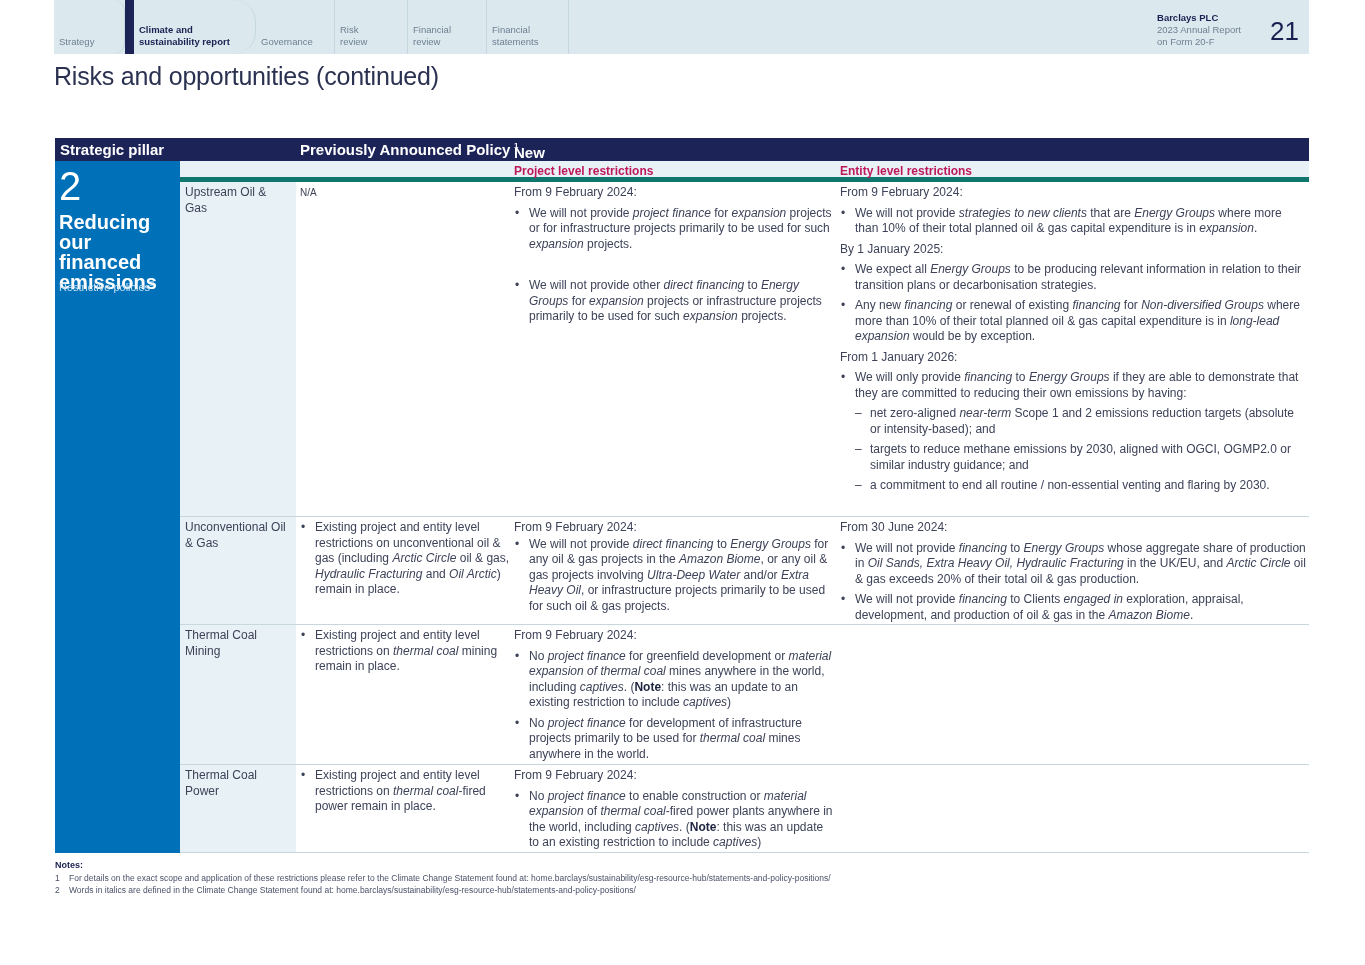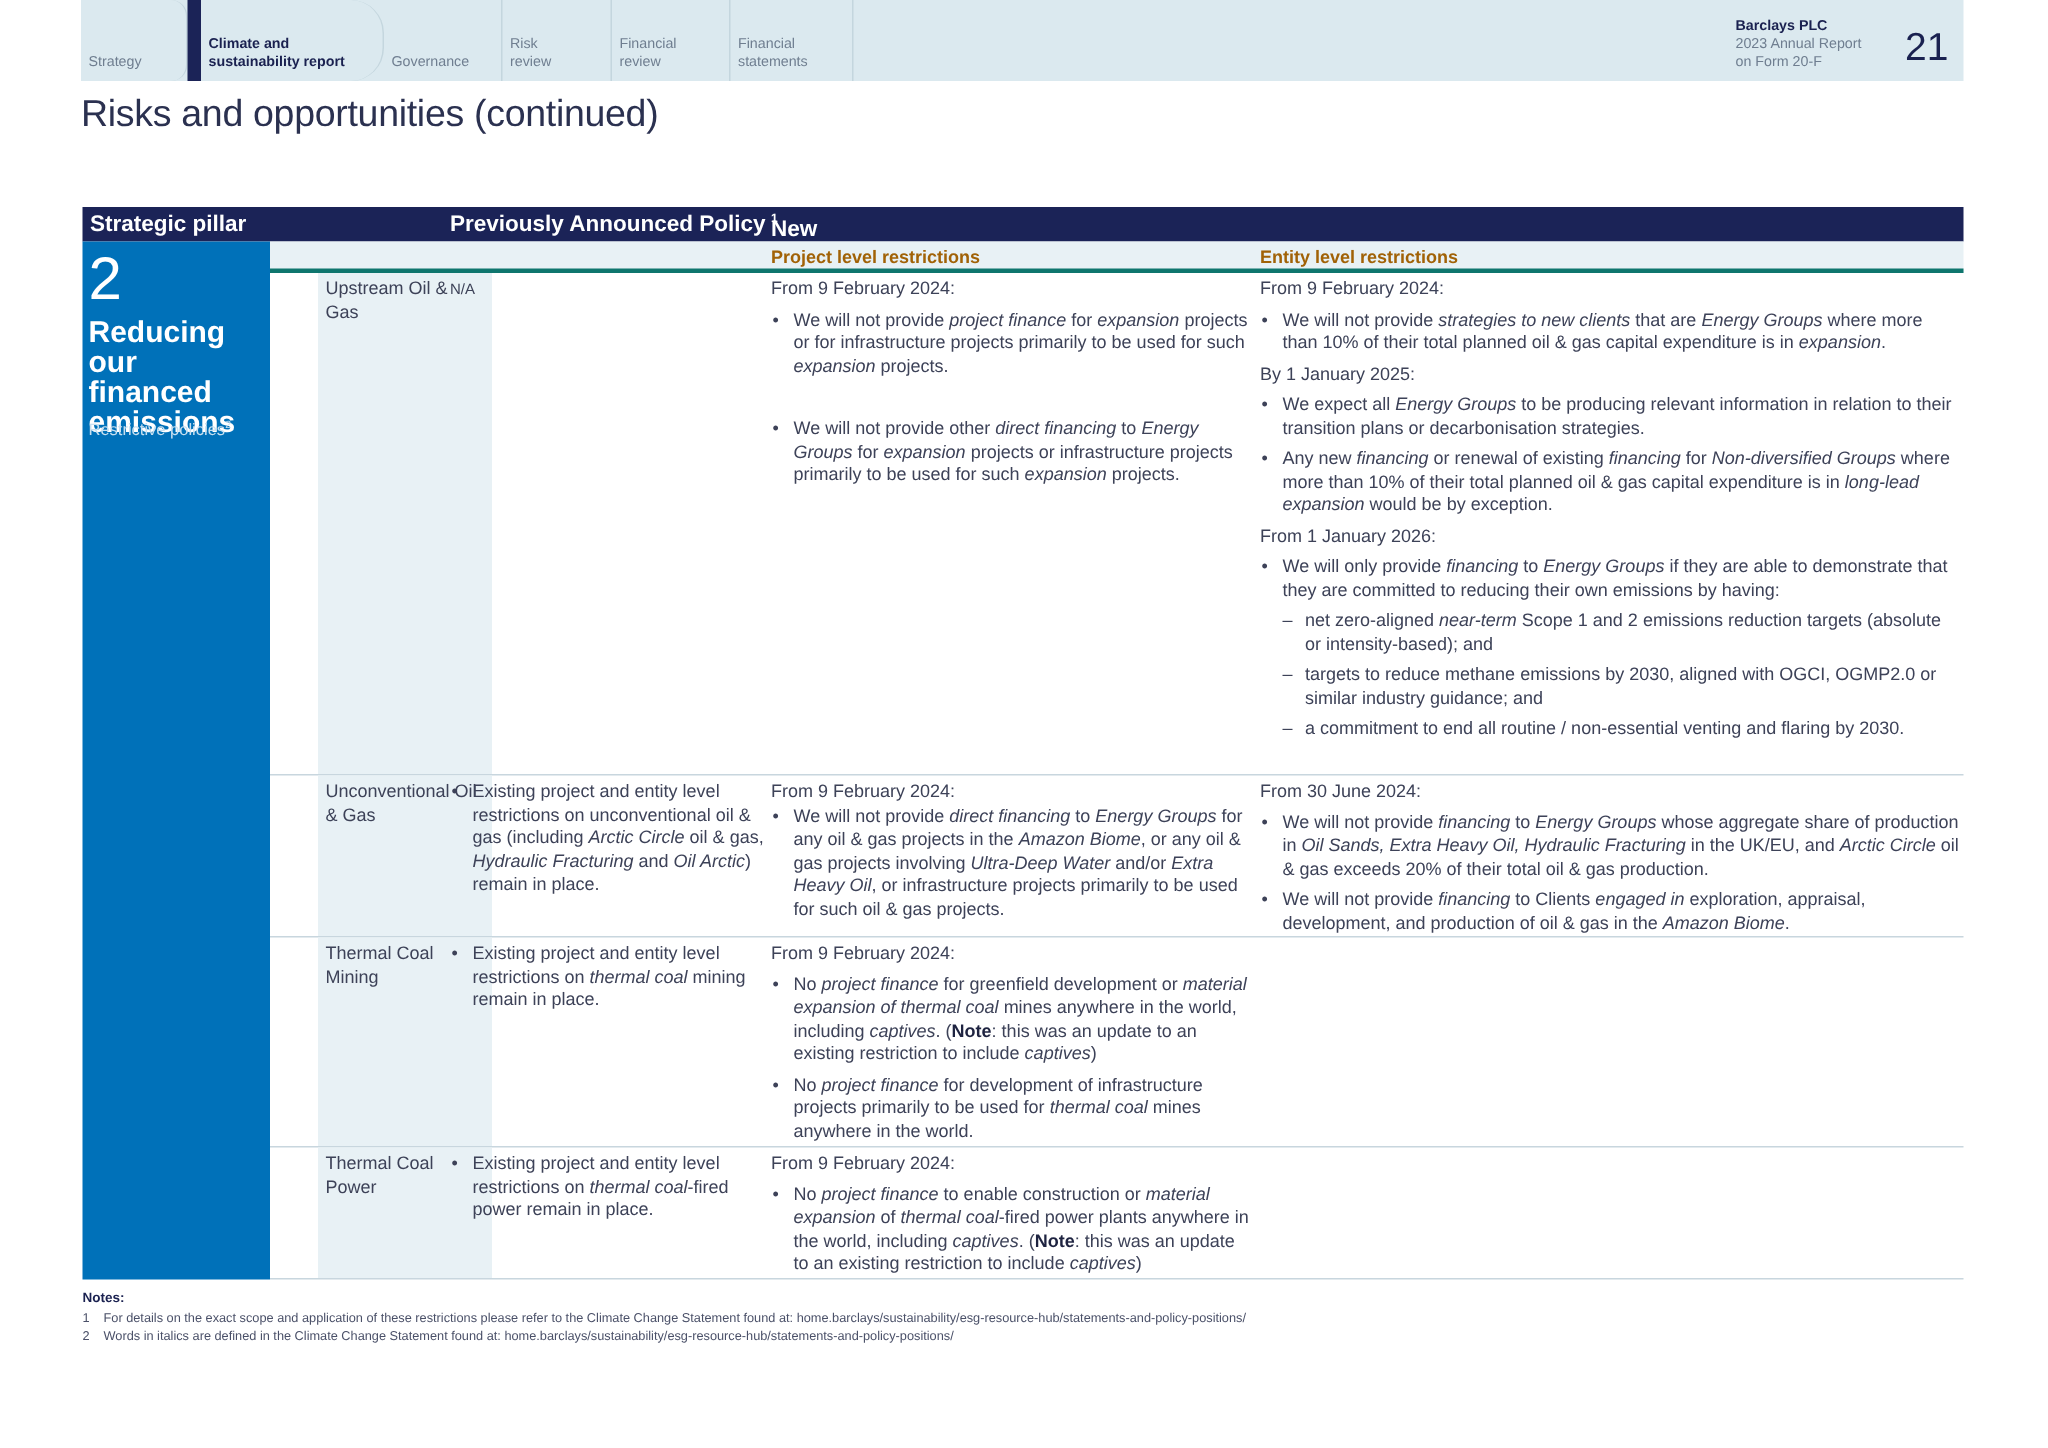--- a/index.html
+++ b/index.html
@@ -16,31 +16,31 @@
   .brand .name { font-weight: bold; color: #1a2150; }
   .pagenum { position: absolute; right: 10px; top: 16px; font-size: 26px; color: #1a2150; font-weight: normal; }
 
   .title { position: absolute; left: 54px; top: 62px; font-size: 25px; color: #2b3150; font-weight: normal; letter-spacing: -0.2px; }
 
   
   .tbl { position: absolute; left: 55px; top: 138px; width: 1254px; }
   .hdr { height: 23px; background: #1b2357; color: #fff; font-weight: bold; font-size: 15px; position: relative; }
   .hdr span { position: absolute; top: 3px; }
   .hdr sup { font-size: 8px; vertical-align: 7px; }
-  .subhdr { position: absolute; left: 125px; top: 23px; width: 1129px; height: 21px; background: #e8f1f5; border-bottom: 3px solid #0f766e; font-weight: bold; font-size: 12px; color: #a16207; }
+  .subhdr { position: absolute; left: 125px; top: 23px; width: 1129px; height: 21px; background: #e8f1f5; border-bottom: 5px solid #0f766e; font-weight: bold; font-size: 12px; color: #be185d; }
   .subhdr span { position: absolute; top: 3px; }
 
   .pillar { position: absolute; left: 0; top: 23px; width: 125px; height: 692px; background: #0071b9; color: #fff; }
   .pillar .num { position: absolute; left: 4px; top: 3px; font-size: 40px; font-weight: normal; }
   .pillar .ptitle { position: absolute; left: 4px; top: 51px; font-size: 20px; font-weight: bold; line-height: 20px; width: 115px; }
   .pillar .psub { position: absolute; left: 4px; top: 119px; font-size: 11px; color: #c8e0f0; }
   .pillar .psub sup { font-size: 7px; vertical-align: 5px; }
 
   .row { position: absolute; left: 125px; width: 1129px; border-bottom: 1px solid #c8d6de; }
-  .row .sector { position: absolute; left: 0; top: 0; width: 116px; height: 100%; background: #e8f1f5; font-size: 12px; line-height: 15.5px; padding: 3px 5px; color: #3d4258; margin-left: 32px; }
+  .row .sector { position: absolute; left: 0; top: 0; width: 116px; height: 100%; background: #e8f1f5; font-size: 12px; line-height: 15.5px; padding: 3px 5px; color: #3d4258; }
   .cell { position: absolute; top: 3px; font-size: 12px; line-height: 15.5px; color: #3d4258; }
   .c-prev { left: 120px; width: 210px; }
   .c-proj { left: 334px; width: 320px; }
   .c-ent { left: 660px; width: 468px; }
   .cell p { margin-bottom: 5px; }
   .cell .na { font-size: 10px; }
   .bl { list-style: none; }
   .bl li { position: relative; padding-left: 15px; margin-bottom: 5px; }
   .bl li::before { content: "•"; position: absolute; left: 1px; top: 0; }
   .dl { list-style: none; margin-top: 5px; }

